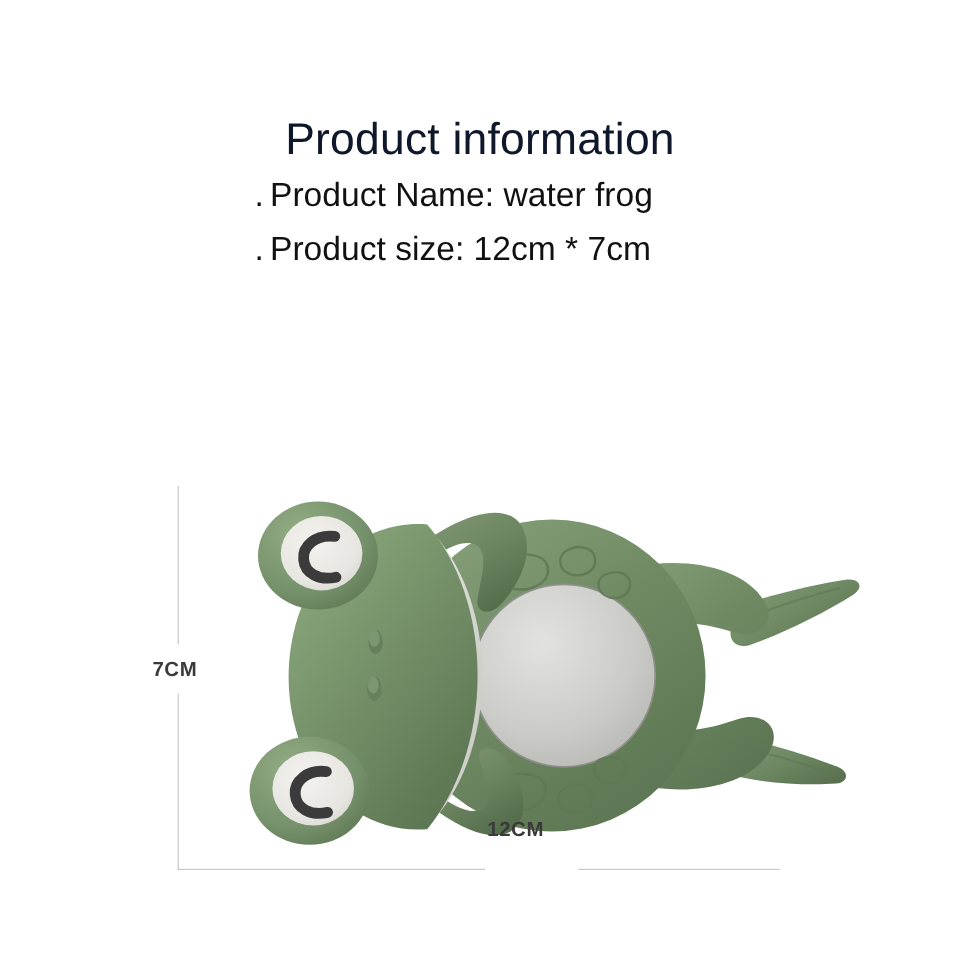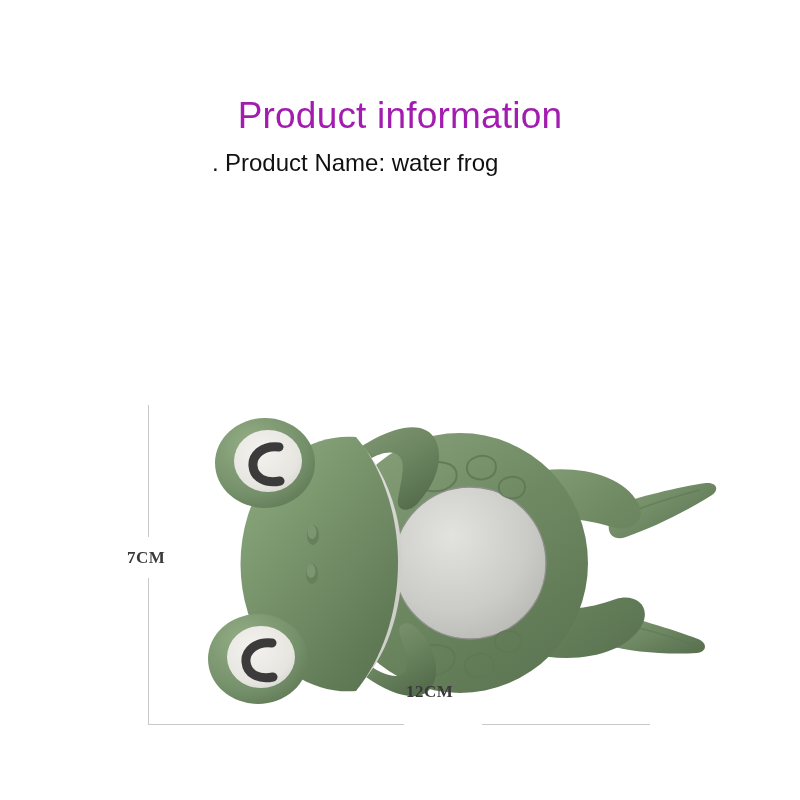--- a/index.html
+++ b/index.html
@@ -20,35 +20,35 @@
   
   #page-title {
     position: absolute;
     left: 0;
     top: 72px;
     width: 800px;
     text-align: center;
     font-size: 37px;
     font-weight: 400;
     letter-spacing: 0.2px;
-    color: #a21caf;
+    color: #0f172a;
     line-height: 1;
   }
 
   #spec-list {
     position: absolute;
     left: 212px;
     top: 140px;
     width: 520px;
     list-style: none;
     margin: 0;
     padding: 0;
   }
   .spec-item {
-    font-size: 24px;
+    font-size: 28px;
     line-height: 45px;
     color: #111111;
     white-space: nowrap;
   }
   .spec-bullet {
     display: inline-block;
     width: 13px;
     color: #111111;
   }
 
@@ -85,21 +85,21 @@
   }
   #guide-horizontal-right {
     left: 482px;
     top: 724px;
     width: 168px;
     height: 1px;
   }
 
   .dim-label {
     position: absolute;
-    font-family: Liberation Serif, serif;
+    font-family: Liberation Sans, sans-serif;
     font-weight: 700;
     font-size: 17px;
     letter-spacing: 0.5px;
     color: #3a3a3a;
     white-space: nowrap;
   }
   #dim-label-height {
     left: 127px;
     top: 548px;
   }
@@ -123,20 +123,23 @@
   }
 </style>
 </head>
 <body>
 
 <h1 id="page-title">Product information</h1>
 
 <ul id="spec-list">
   <li class="spec-item">
     <span class="spec-bullet">.</span><span>Product Name: water frog</span>
+  </li>
+  <li class="spec-item">
+    <span class="spec-bullet">.</span><span>Product size: 12cm * 7cm</span>
   </li>
 </ul>
 
 <figure id="product-figure">
   <svg viewBox="0 0 580 340" xmlns="http://www.w3.org/2000/svg" aria-hidden="true">
     <defs>
       <linearGradient id="gBody" x1="0.15" y1="0" x2="0.85" y2="1">
         <stop offset="0%" stop-color="#87a079"></stop>
         <stop offset="45%" stop-color="#6f8a63"></stop>
         <stop offset="100%" stop-color="#5b7351"></stop>

